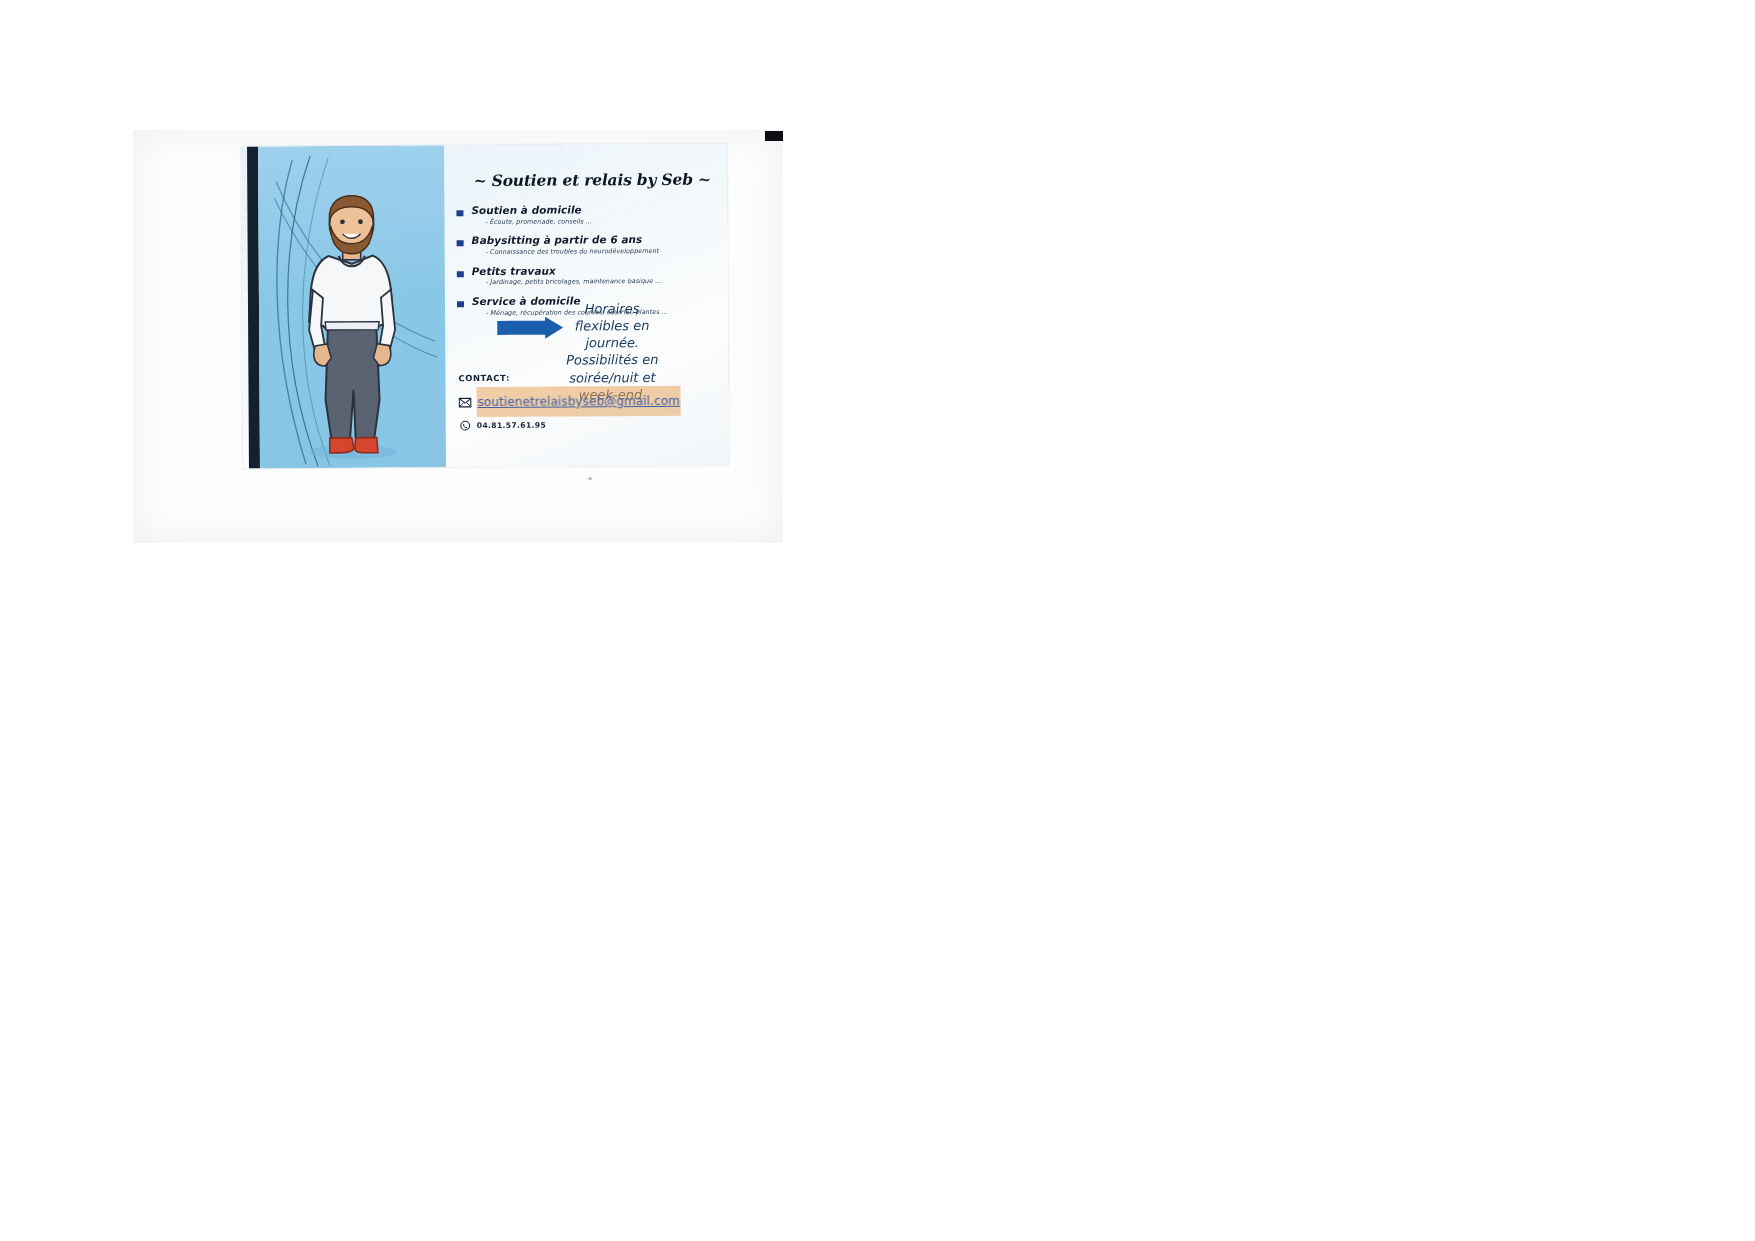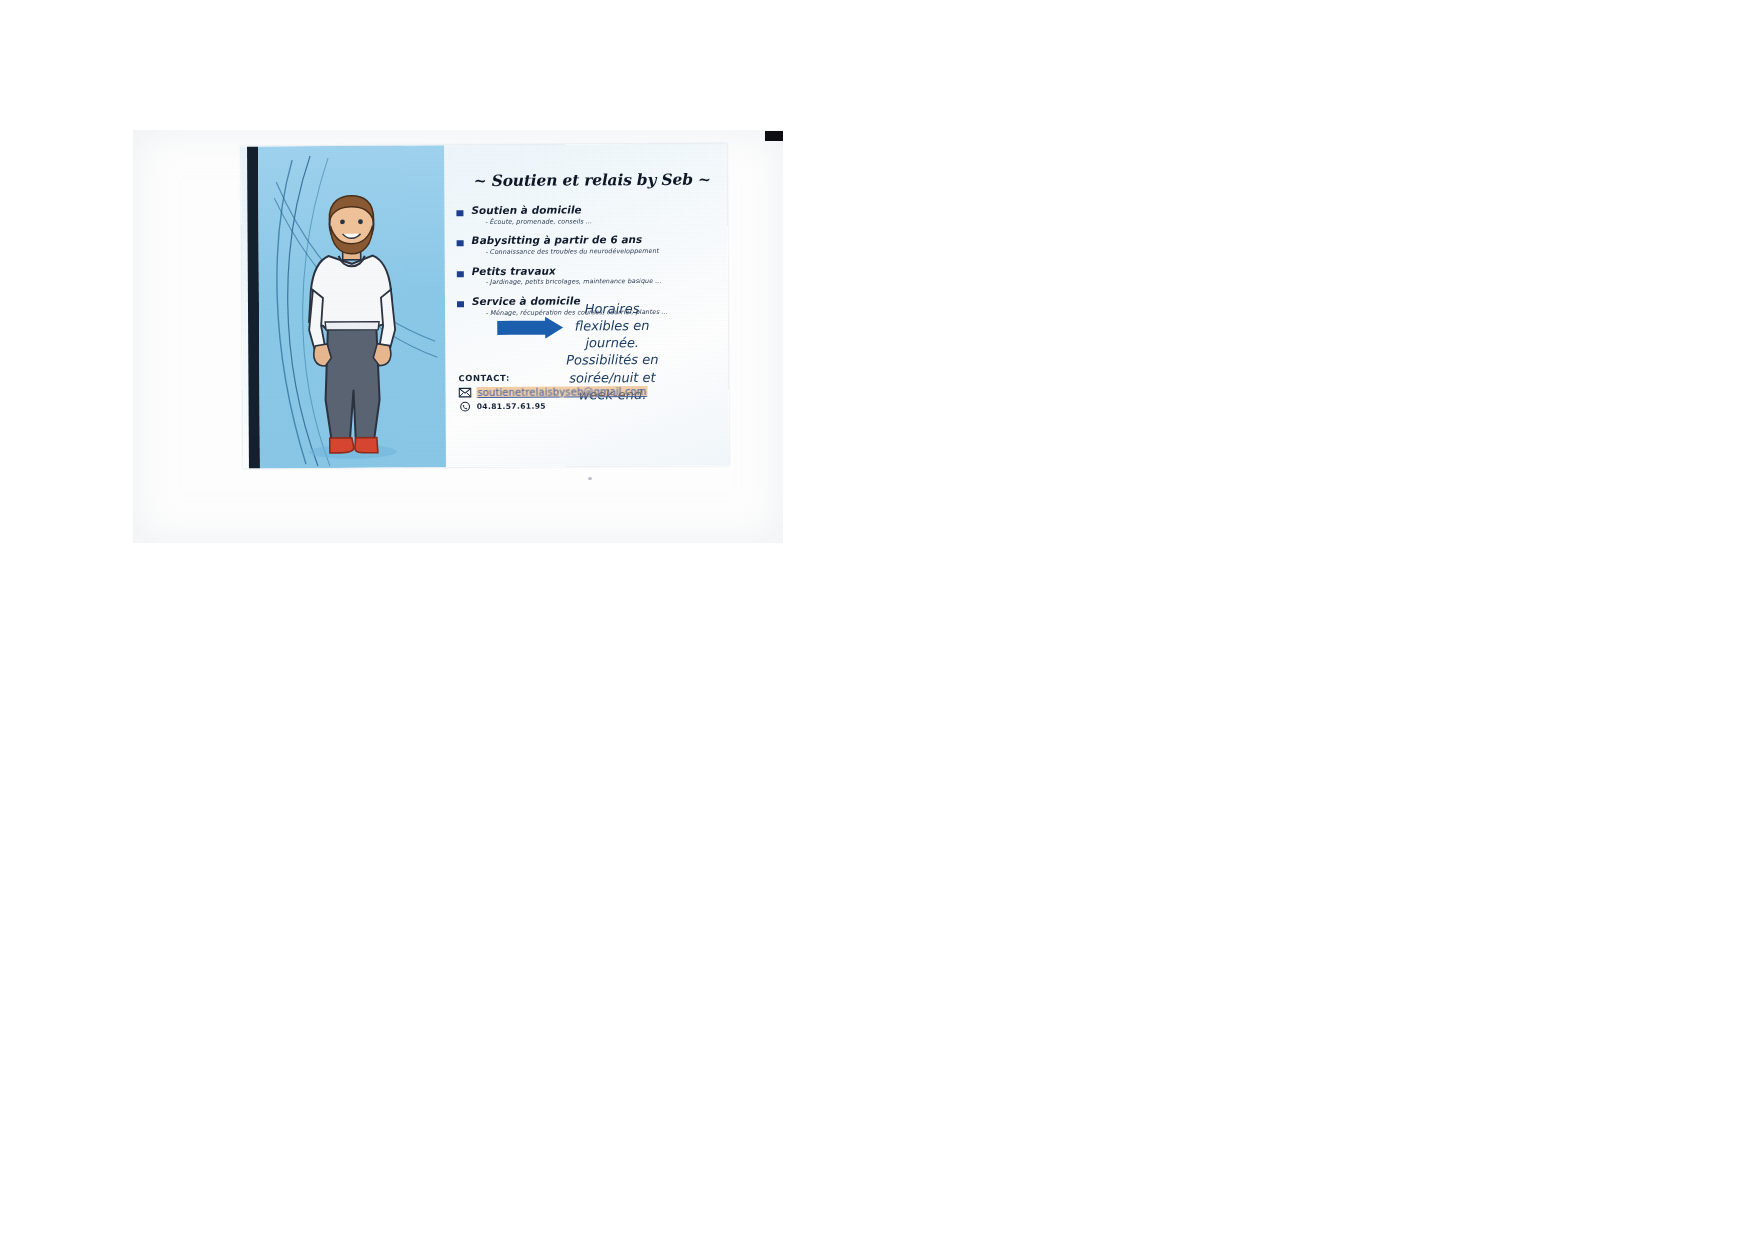--- a/index.html
+++ b/index.html
@@ -227,25 +227,25 @@
   .contact-icon {
     flex: 0 0 auto;
     width: 13px;
     height: 11px;
     display: block;
   }
 
   #contact-email-text {
     color: #3a5fa8;
     font-family: "DejaVu Sans", sans-serif;
-    font-size: 10px;
+    font-size: 12px;
     letter-spacing: 0.1px;
     text-decoration: underline;
     background: linear-gradient(180deg, rgba(236,168,92,0.55) 0%, rgba(226,150,70,0.45) 100%);
-    padding: 0 1px;
+    padding: 8px 1px;
     filter: blur(0.25px);
   }
 
   #contact-phone-text {
     color: #16243a;
     font-family: "DejaVu Sans", sans-serif;
     font-size: 7.6px;
     letter-spacing: 0.35px;
     font-weight: bold;
   }

